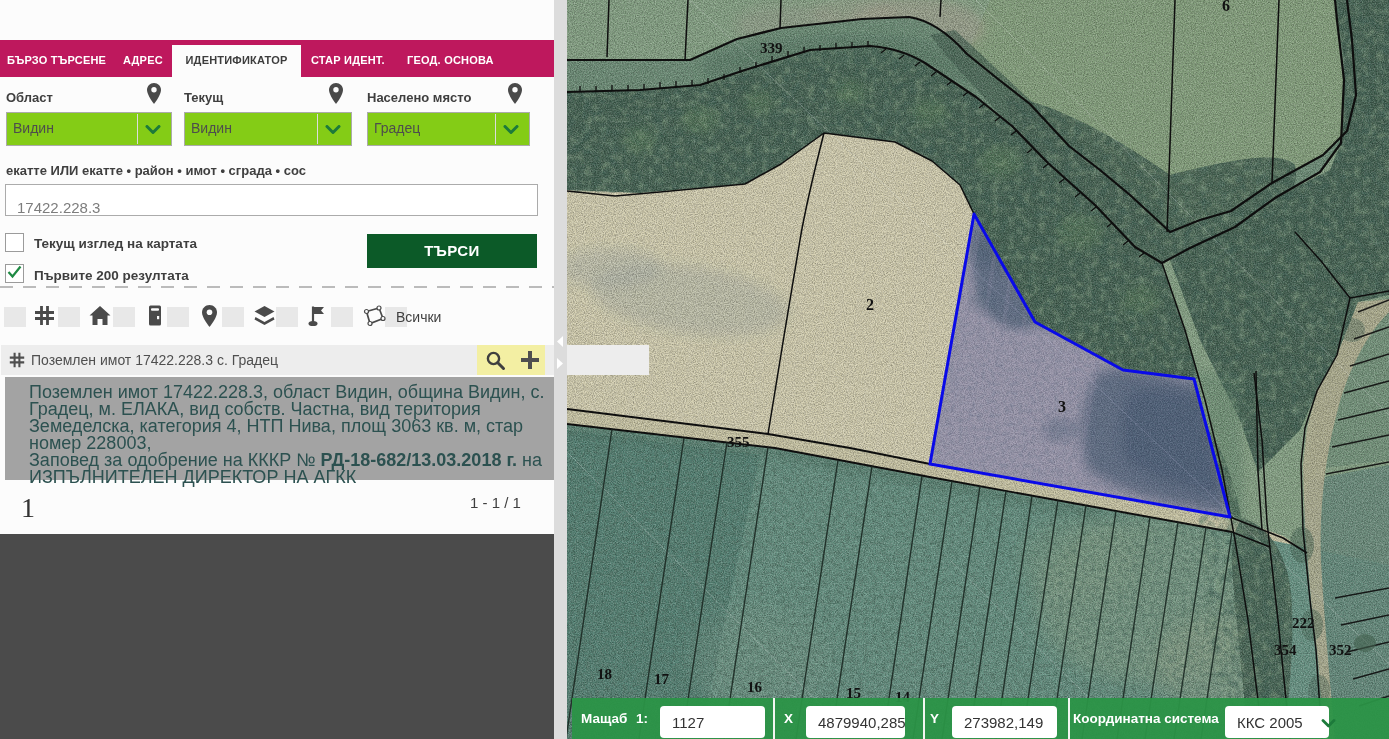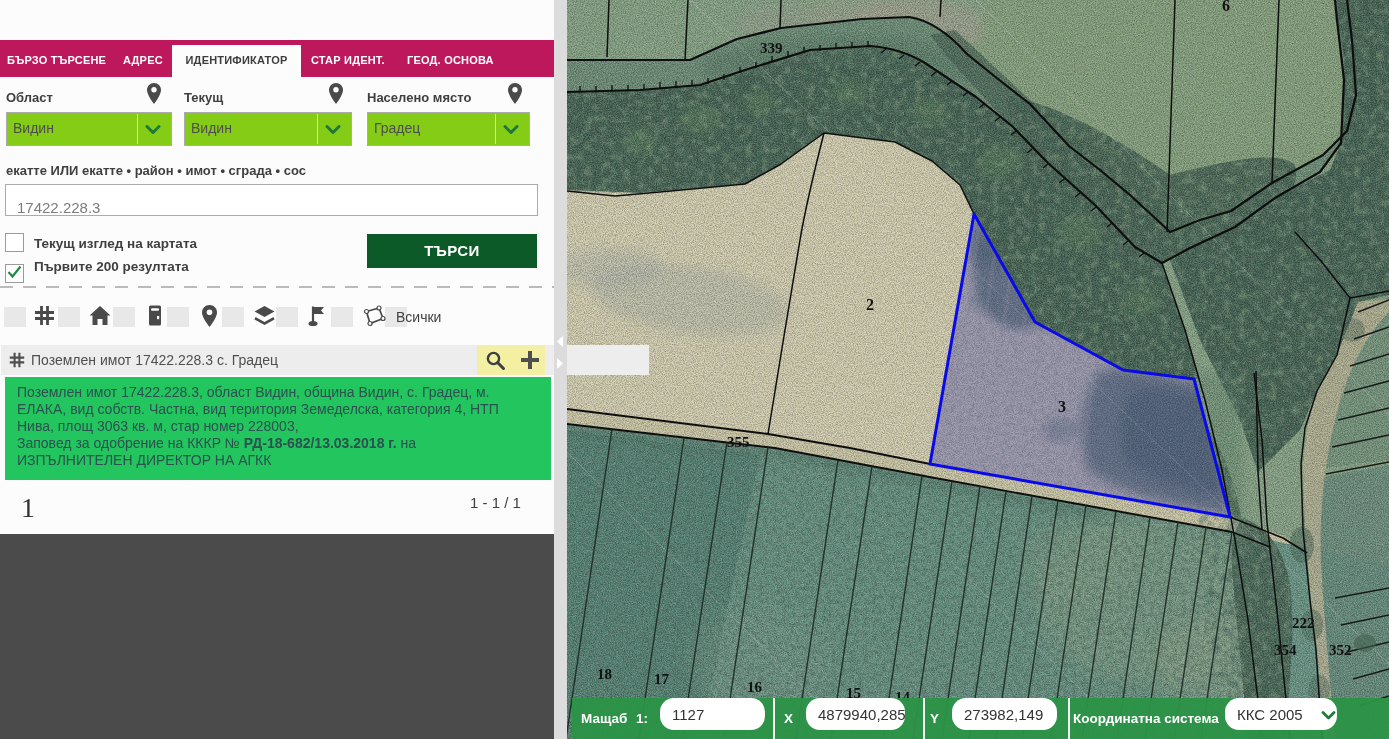--- a/index.html
+++ b/index.html
@@ -24,30 +24,30 @@
   .cblab{position:absolute;left:34px;font-weight:bold;font-size:13.5px;color:#3f3f3f;}
   #btn{position:absolute;left:367px;top:234px;width:170px;height:34px;background:#0c5a28;color:#fff;font-weight:bold;font-size:15px;text-align:center;line-height:34px;letter-spacing:.4px;}
   #dash{position:absolute;left:0;top:286px;width:556px;height:2px;background:repeating-linear-gradient(90deg,#bbbbbb 0 13px,transparent 13px 23px);}
   .sq{position:absolute;top:307px;width:22px;height:20px;background:#e8e8e8;}
   .ic{position:absolute;top:305px;}
   #vsichki{position:absolute;left:396px;top:309px;font-size:14px;color:#3f3f3f;}
   #resrow{position:absolute;left:1px;top:345px;width:648px;height:30px;background:#ededed;}
   #resyellow{position:absolute;left:476px;top:0;width:68px;height:30px;background:#f3efa3;}
   #restext{position:absolute;left:30px;top:7px;font-size:14px;color:#4f4f4f;}
   #wm{position:absolute;left:54px;top:326px;font-size:56px;font-weight:bold;letter-spacing:0px;line-height:1;color:rgba(238,208,202,0.25);-webkit-text-stroke:2.4px rgba(198,92,85,0.55);z-index:5;white-space:nowrap;}
-  #ybox{position:absolute;left:5px;top:377px;width:516px;height:89px;background:#22c55e;padding:7px 18px 7px 12px;font-size:14px;line-height:17px;color:#2c5150;}
+  #ybox{position:absolute;left:5px;top:377px;width:516px;height:89px;background:#a3a3a3;padding:7px 18px 7px 24px;font-size:18px;line-height:17px;color:#2c5150;}
   #pg1{position:absolute;left:21px;top:494px;font-family:"Liberation Serif",serif;font-size:28px;color:#333;line-height:1;}
   #pg2{position:absolute;left:470px;top:494px;font-size:15px;color:#3f3f3f;}
   #darkbottom{position:absolute;left:0;top:534px;width:556px;height:205px;background:#4b4b4b;}
   
   #split{position:absolute;left:554px;top:0;width:13px;height:739px;background:#dcdcdc;}
   
   #bar{position:absolute;left:572px;top:698px;width:817px;height:41px;background:rgba(43,148,70,0.94);}
   #bar .lbl{position:absolute;color:#fff;font-weight:bold;font-size:13.5px;top:13px;}
-  #bar .box{position:absolute;top:0;height:32px;background:#fff;border-radius:14px;}
+  #bar .box{position:absolute;top:8px;height:32px;background:#fff;border-radius:4px;}
   #bar .box span{position:absolute;left:12px;top:8px;font-size:15px;color:#333;}
   #bar .div{position:absolute;top:0;width:2px;height:41px;background:#f2f6f2;}
 </style>
 </head>
 <body>
 
 <div class="abs" style="left:567px;top:0;width:822px;height:739px;background:#86a083;">
 <svg width="822" height="739" viewBox="567 0 822 739">
   <defs>
     <filter id="nzd" x="0%" y="0%" width="100%" height="100%">
@@ -401,21 +401,21 @@
   <div id="inp1">
       <span>17422.228.3</span>
     </div>
 
   <div class="cb" style="top:233px;"></div>
   <span class="cblab" style="top:236px;">Текущ изглед на картата</span>
   <div class="cb" style="top:264px;"></div>
   <svg class="abs" style="left:7px;top:265px" width="15" height="14" viewBox="0 0 15 14">
       <path d="M1.5,7 L5.5,11.5 L13.5,1.5" fill="none" stroke="#1e8a43" stroke-width="2.2"></path>
     </svg>
-  <span class="cblab" style="top:259px;">Първите 200 резултата</span>
+  <span class="cblab" style="top:268px;">Първите 200 резултата</span>
   <div id="btn">ТЪРСИ</div>
   <div id="dash"></div>
 
   <div class="sq" style="left:4px;"></div>
   <div class="sq" style="left:58px;"></div>
   <div class="sq" style="left:113px;"></div>
   <div class="sq" style="left:167px;"></div>
   <div class="sq" style="left:222px;"></div>
   <div class="sq" style="left:276px;"></div>
   <div class="sq" style="left:331px;"></div>
@@ -497,19 +497,19 @@
   <div class="box" style="left:234px;width:99px;">
       <span>4879940,285</span>
     </div>
   <div class="div" style="left:351px;"></div>
   <span class="lbl" style="left:358px;">Y</span>
   <div class="box" style="left:380px;width:105px;">
       <span>273982,149</span>
     </div>
   <div class="div" style="left:496px;"></div>
   <span class="lbl" style="left:501px;">Координатна система</span>
-  <div class="box" style="left:653px;width:112px;">
+  <div class="box" style="left:653px;width:104px;">
       <span>ККС 2005</span>
     <svg class="abs" style="left:96px;top:13px" width="15" height="10" viewBox="0 0 15 10">
         <path d="M2,1.5 L7.5,7 L13,1.5" fill="none" stroke="#1d7a3b" stroke-width="2.8" stroke-linecap="round" stroke-linejoin="round"></path>
       </svg>
   </div>
 </div>
 
 </body></html>

